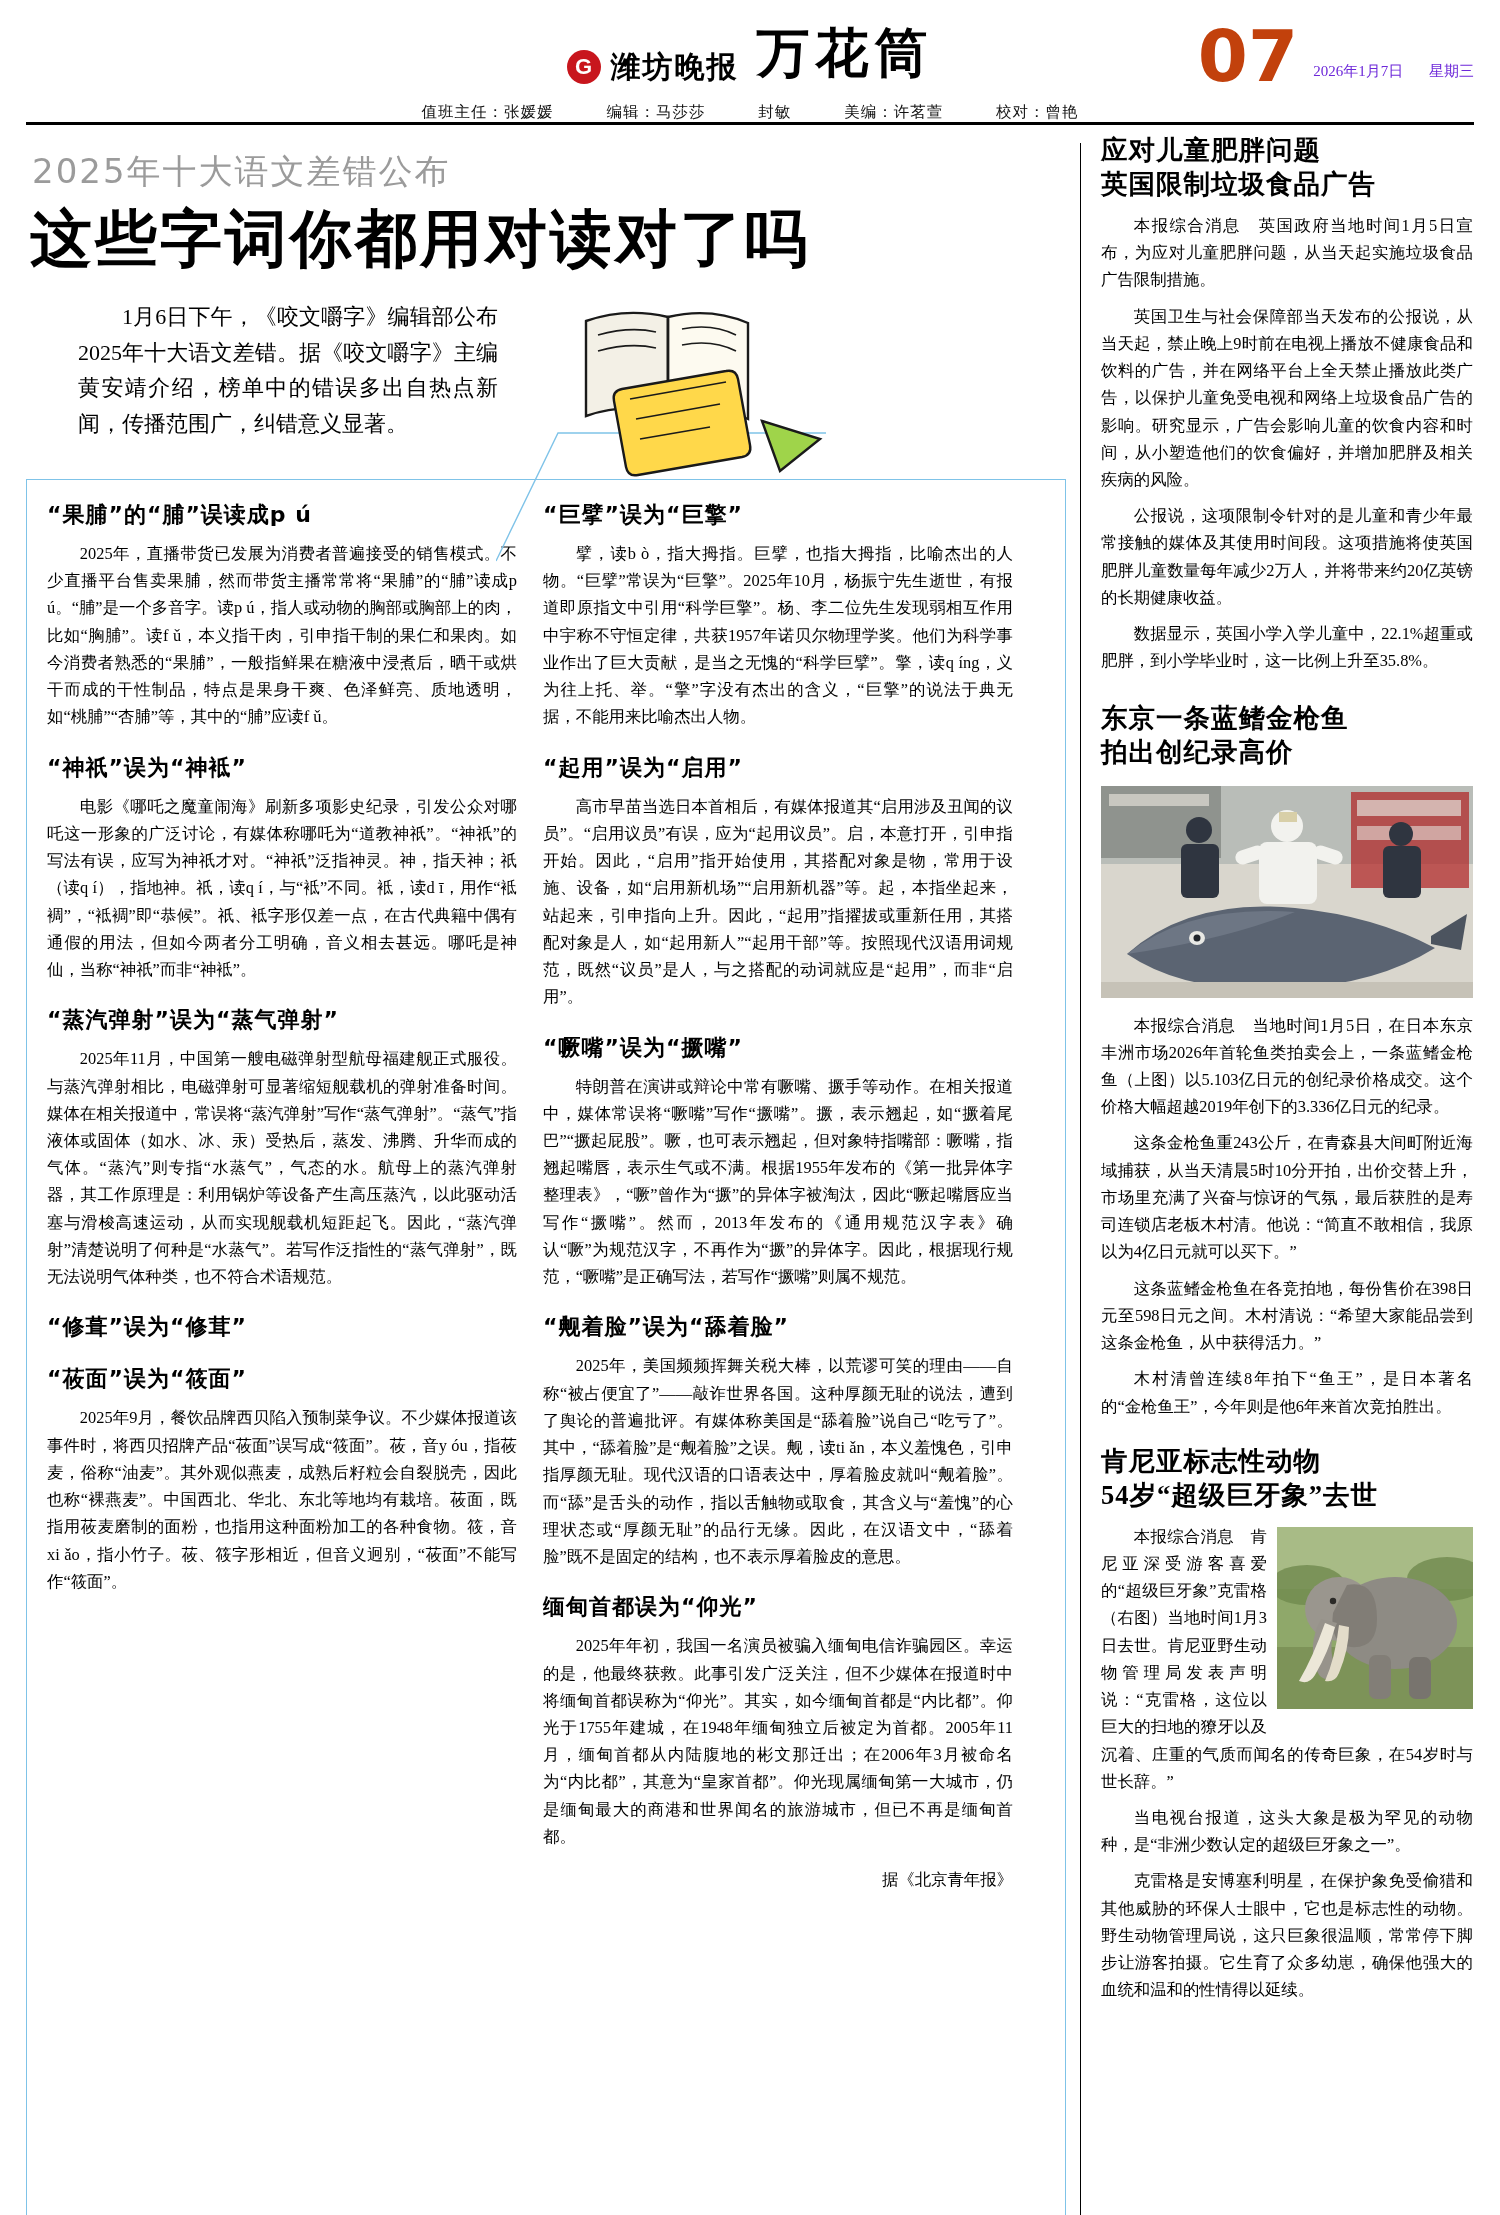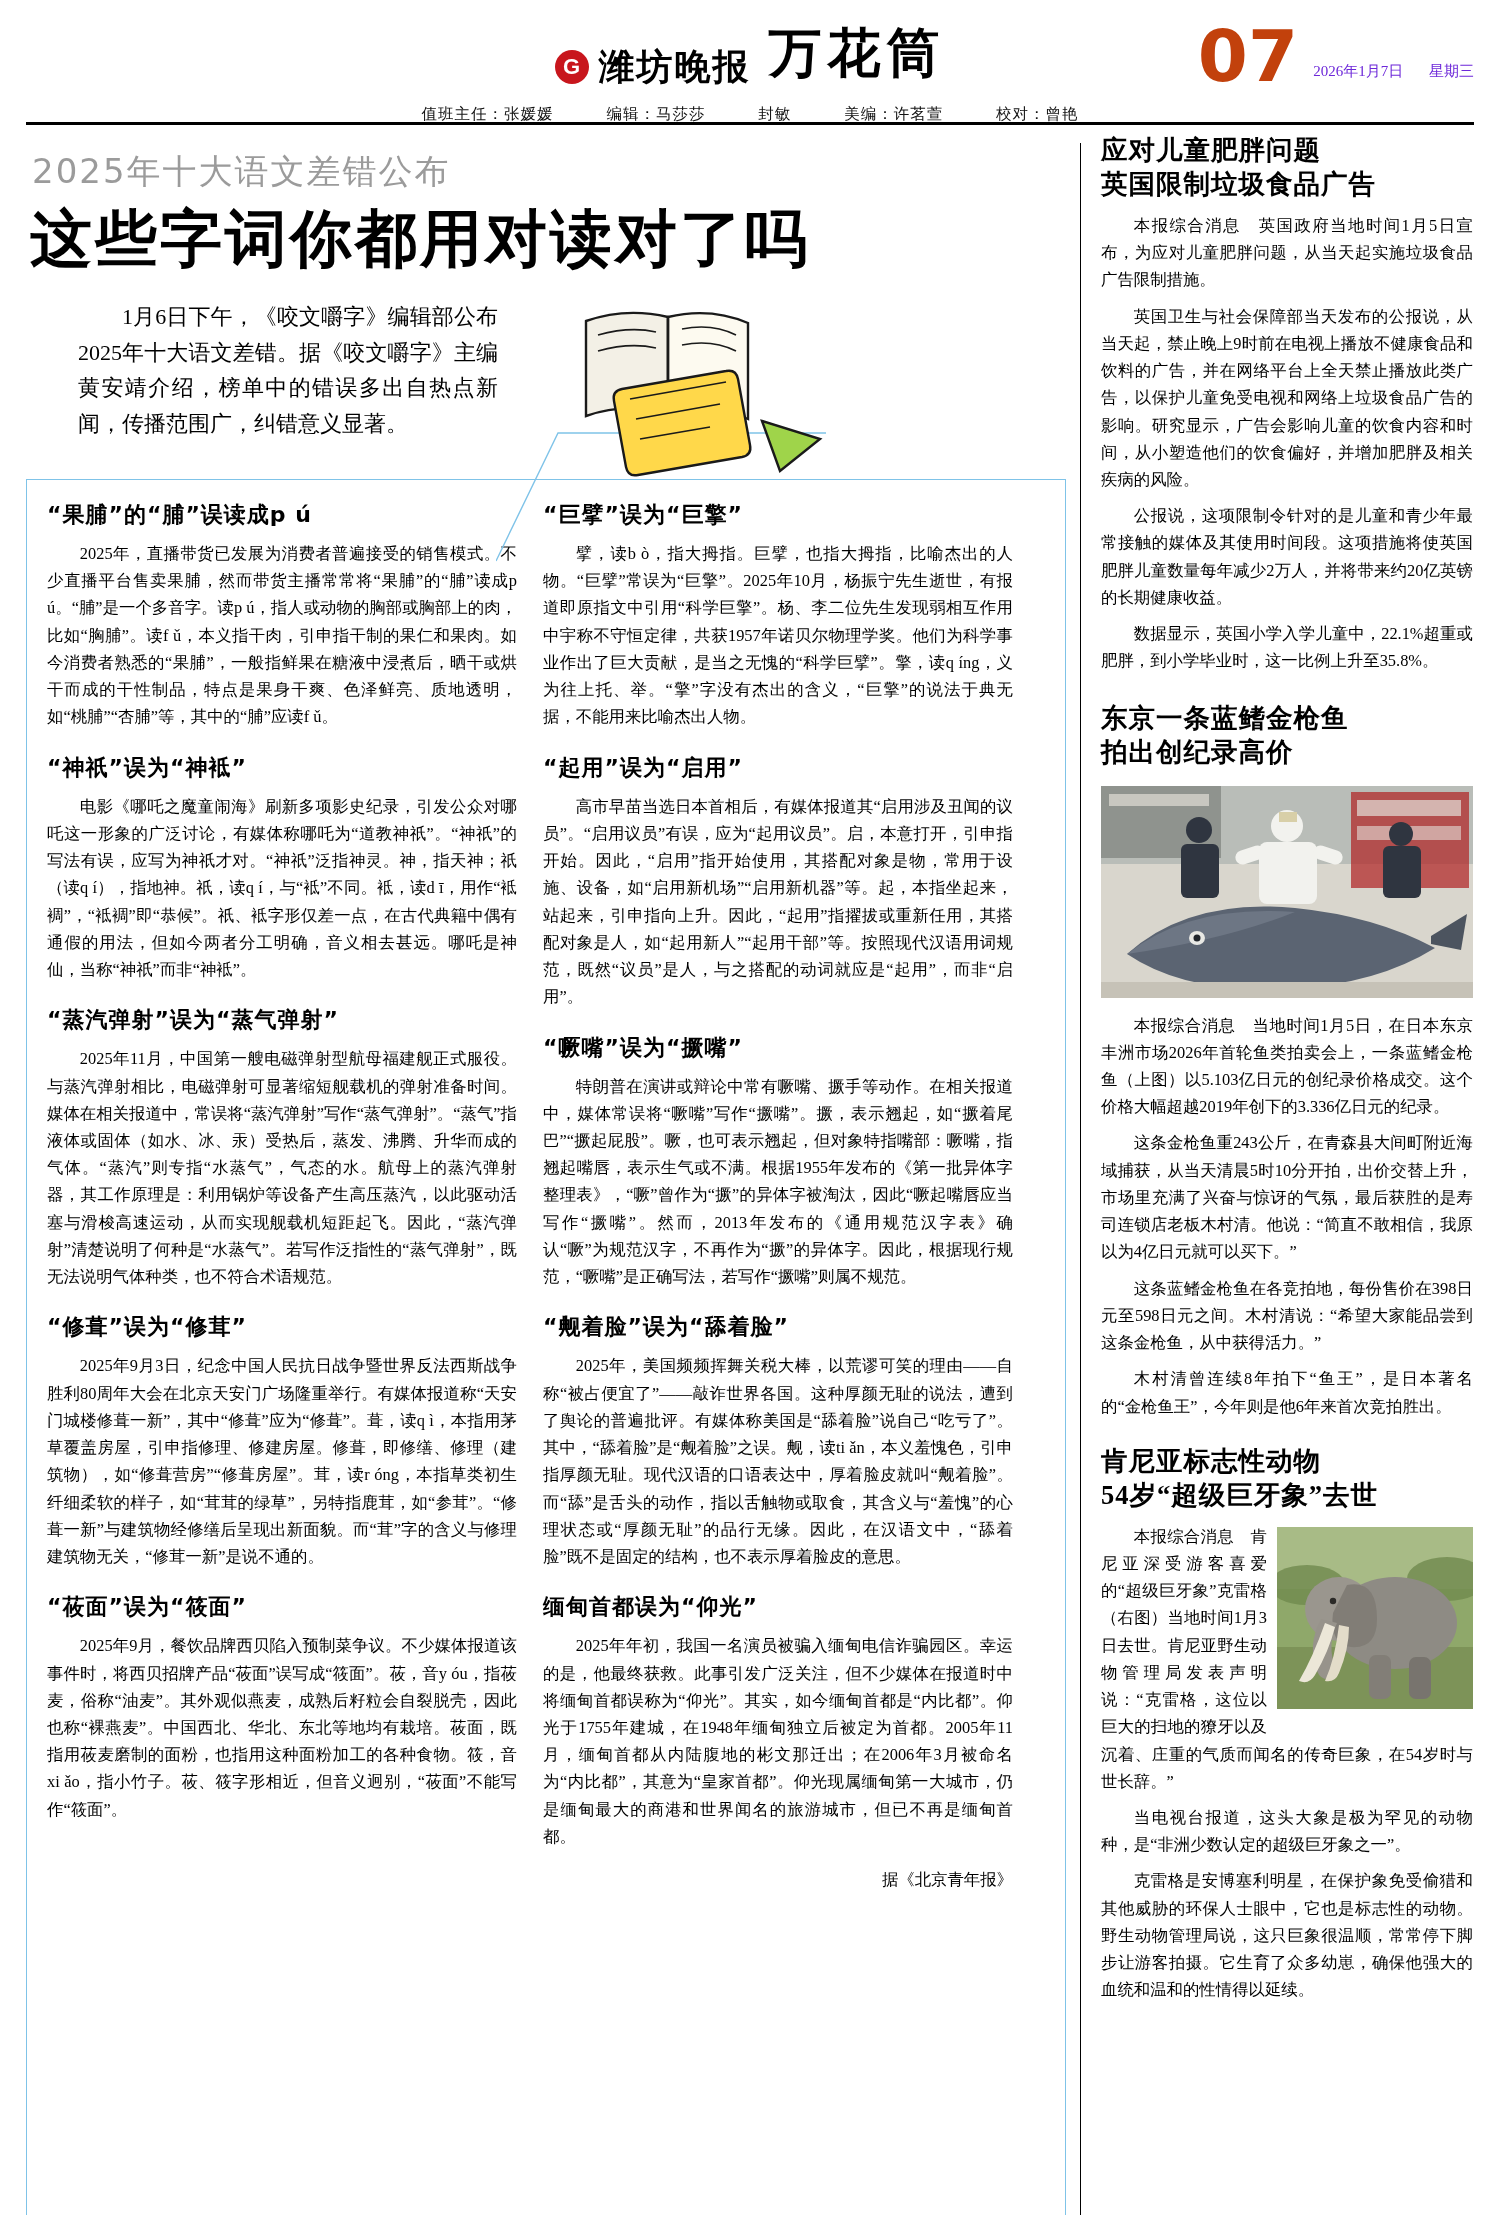--- a/index.html
+++ b/index.html
@@ -26,21 +26,21 @@
     display:inline-flex;align-items:center;gap:10px;
     vertical-align:middle;
   }
   .mh-circle{
     width:34px;height:34px;border-radius:50%;
     background:#c8161d;color:#fff;
     display:inline-flex;align-items:center;justify-content:center;
     font-size:22px;font-weight:bold;font-family:"Liberation Sans",sans-serif;
   }
   .mh-sub{
-    font-size:36px;font-weight:bold;letter-spacing:2px;
+    font-size:30px;font-weight:bold;letter-spacing:2px;
     font-family:"DejaVu Sans","Liberation Sans",sans-serif;
   }
   .mh-title{
     font-size:53px;font-weight:bold;letter-spacing:6px;
     margin-left:14px;
     font-family:"DejaVu Sans","Liberation Sans",sans-serif;
   }
   .mh-credits{
     margin-top:12px;
     font-size:15.5px;
@@ -217,21 +217,20 @@
         <div class="sub-h">“果脯”的“脯”误读成p ú</div>
         <p class="para">2025年，直播带货已发展为消费者普遍接受的销售模式。不少直播平台售卖果脯，然而带货主播常常将“果脯”的“脯”读成p ú。“脯”是一个多音字。读p ú，指人或动物的胸部或胸部上的肉，比如“胸脯”。读f ǔ，本义指干肉，引申指干制的果仁和果肉。如今消费者熟悉的“果脯”，一般指鲜果在糖液中浸煮后，晒干或烘干而成的干性制品，特点是果身干爽、色泽鲜亮、质地透明，如“桃脯”“杏脯”等，其中的“脯”应读f ǔ。</p>
 
         <div class="sub-h">“神祇”误为“神袛”</div>
         <p class="para">电影《哪吒之魔童闹海》刷新多项影史纪录，引发公众对哪吒这一形象的广泛讨论，有媒体称哪吒为“道教神祇”。“神祇”的写法有误，应写为神祇才对。“神祇”泛指神灵。神，指天神；祇（读q í），指地神。祇，读q í，与“袛”不同。袛，读d ī，用作“袛裯”，“袛裯”即“恭候”。祇、袛字形仅差一点，在古代典籍中偶有通假的用法，但如今两者分工明确，音义相去甚远。哪吒是神仙，当称“神祇”而非“神袛”。</p>
 
         <div class="sub-h">“蒸汽弹射”误为“蒸气弹射”</div>
         <p class="para">2025年11月，中国第一艘电磁弹射型航母福建舰正式服役。与蒸汽弹射相比，电磁弹射可显著缩短舰载机的弹射准备时间。媒体在相关报道中，常误将“蒸汽弹射”写作“蒸气弹射”。“蒸气”指液体或固体（如水、冰、汞）受热后，蒸发、沸腾、升华而成的气体。“蒸汽”则专指“水蒸气”，气态的水。航母上的蒸汽弹射器，其工作原理是：利用锅炉等设备产生高压蒸汽，以此驱动活塞与滑梭高速运动，从而实现舰载机短距起飞。因此，“蒸汽弹射”清楚说明了何种是“水蒸气”。若写作泛指性的“蒸气弹射”，既无法说明气体种类，也不符合术语规范。</p>
 
         <div class="sub-h">“修葺”误为“修茸”</div>
-        <p class="para">2025年9月3日，纪念中国人民抗日战争暨世界反法西斯战争胜利80周年大会在北京天安门广场隆重举行。有媒体报道称“天安门城楼修葺一新”，其中“修葺”应为“修葺”。葺，读q ì，本指用茅草覆盖房屋，引申指修理、修建房屋。修葺，即修缮、修理（建筑物），如“修葺营房”“修葺房屋”。茸，读r óng，本指草类初生纤细柔软的样子，如“茸茸的绿草”，另特指鹿茸，如“参茸”。“修葺一新”与建筑物经修缮后呈现出新面貌。而“茸”字的含义与修理建筑物无关，“修茸一新”是说不通的。</p>
 
         <div class="sub-h">“莜面”误为“筱面”</div>
         <p class="para">2025年9月，餐饮品牌西贝陷入预制菜争议。不少媒体报道该事件时，将西贝招牌产品“莜面”误写成“筱面”。莜，音y óu，指莜麦，俗称“油麦”。其外观似燕麦，成熟后籽粒会自裂脱壳，因此也称“裸燕麦”。中国西北、华北、东北等地均有栽培。莜面，既指用莜麦磨制的面粉，也指用这种面粉加工的各种食物。筱，音xi ǎo，指小竹子。莜、筱字形相近，但音义迥别，“莜面”不能写作“筱面”。</p>
       </div>
 
       <div class="bcol second">
         <div class="sub-h">“巨擘”误为“巨擎”</div>
         <p class="para">擘，读b ò，指大拇指。巨擘，也指大拇指，比喻杰出的人物。“巨擘”常误为“巨擎”。2025年10月，杨振宁先生逝世，有报道即原指文中引用“科学巨擎”。杨、李二位先生发现弱相互作用中宇称不守恒定律，共获1957年诺贝尔物理学奖。他们为科学事业作出了巨大贡献，是当之无愧的“科学巨擘”。擎，读q íng，义为往上托、举。“擎”字没有杰出的含义，“巨擎”的说法于典无据，不能用来比喻杰出人物。</p>
 
         <div class="sub-h">“起用”误为“启用”</div>

